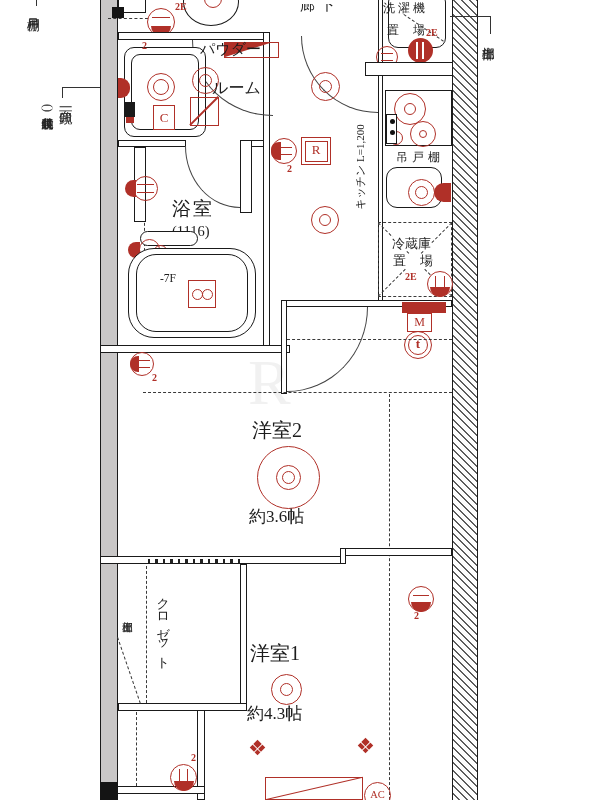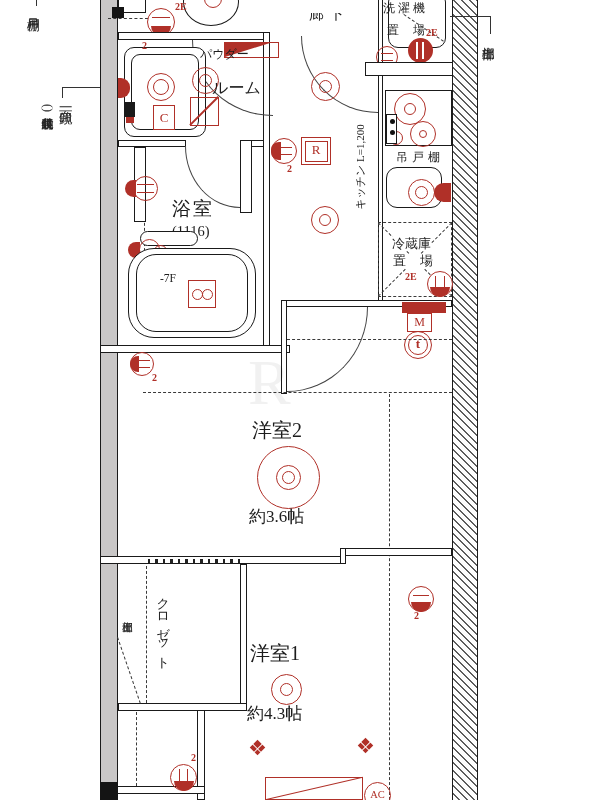--- a/index.html
+++ b/index.html
@@ -58,21 +58,21 @@
   <div class="dash" style="left:108px;top:18px;width:40px;"></div>
   <div class="blk" style="left:183px;top:-22px;width:56px;height:48px;border-radius:50%;"></div>
   <div class="rc" style="left:147px;top:8px;width:28px;height:28px;">
       <span class="hlines"></span>
       <span class="fill-bottom"></span>
     </div>
   <div class="tag" style="left:175px;top:1px;">2E</div>
   <div class="rc" style="left:204px;top:-10px;width:18px;height:18px;"></div>
   <div class="wall" style="left:118px;top:32px;width:152px;height:8px;"></div>
 
-  <div class="abs" style="left:300px;top:13px;width:50px;height:13px;overflow:hidden;margin-left:9px;">
+  <div class="abs" style="left:300px;top:4px;width:50px;height:13px;overflow:hidden;">
     <div class="lbl" style="left:0;top:-7px;font-size:15px;letter-spacing:5px;">廊下</div>
   </div>
 
   <div class="wall" style="left:263px;top:32px;width:7px;height:320px;"></div>
   <div class="arc bl" style="left:192px;top:40px;width:81px;height:76px;"></div>
 
   <div class="blk" style="left:124px;top:47px;width:82px;height:90px;border-radius:10px;"></div>
   <div class="blk" style="left:131px;top:54px;width:68px;height:76px;border-radius:9px;"></div>
   <div class="abs" style="left:118px;top:78px;width:12px;height:20px;background:var(--red);border-radius:0 9px 9px 0;"></div>
   <div class="rc" style="left:147px;top:73px;width:28px;height:28px;">
@@ -84,21 +84,21 @@
 
   <div class="rc" style="left:192px;top:67px;width:27px;height:27px;">
       <span class="in" style="inset:6px;"></span>
     </div>
   <div class="rbox" style="left:190px;top:97px;width:29px;height:29px;"></div>
   <div class="rline" style="left:184px;top:110px;width:40px;height:1.6px;transform:rotate(-45deg);"></div>
   <div class="rbox" style="left:153px;top:105px;width:22px;height:25px;font-size:13px;line-height:23px;">C</div>
   <div class="rbox" style="left:224px;top:42px;width:55px;height:16px;">
     <span class="abs" style="left:0;top:0;width:100%;height:100%;background:var(--red);clip-path:polygon(0 0,85% 0,0 100%);"></span>
   </div>
-  <div class="lbl" style="left:200px;top:48px;font-size:12px;">パウダー</div>
+  <div class="lbl" style="left:200px;top:41px;font-size:15px;">パウダー</div>
   <div class="lbl" style="left:212px;top:79px;font-size:16px;">ルーム</div>
 
   <div class="wall" style="left:118px;top:140px;width:68px;height:7px;"></div>
   <div class="wall" style="left:250px;top:140px;width:14px;height:7px;"></div>
   <div class="blk" style="left:240px;top:140px;width:12px;height:73px;"></div>
   <div class="arc bl" style="left:185px;top:146px;width:55px;height:62px;"></div>
   <div class="dashv" style="left:144px;top:147px;height:185px;"></div>
   <div class="blk" style="left:134px;top:147px;width:12px;height:75px;"></div>
   <div class="abs" style="left:125px;top:180px;width:11px;height:17px;background:var(--red);border-radius:9px 0 0 9px;"></div>
   <div class="rc" style="left:133px;top:176px;width:25px;height:25px;">

